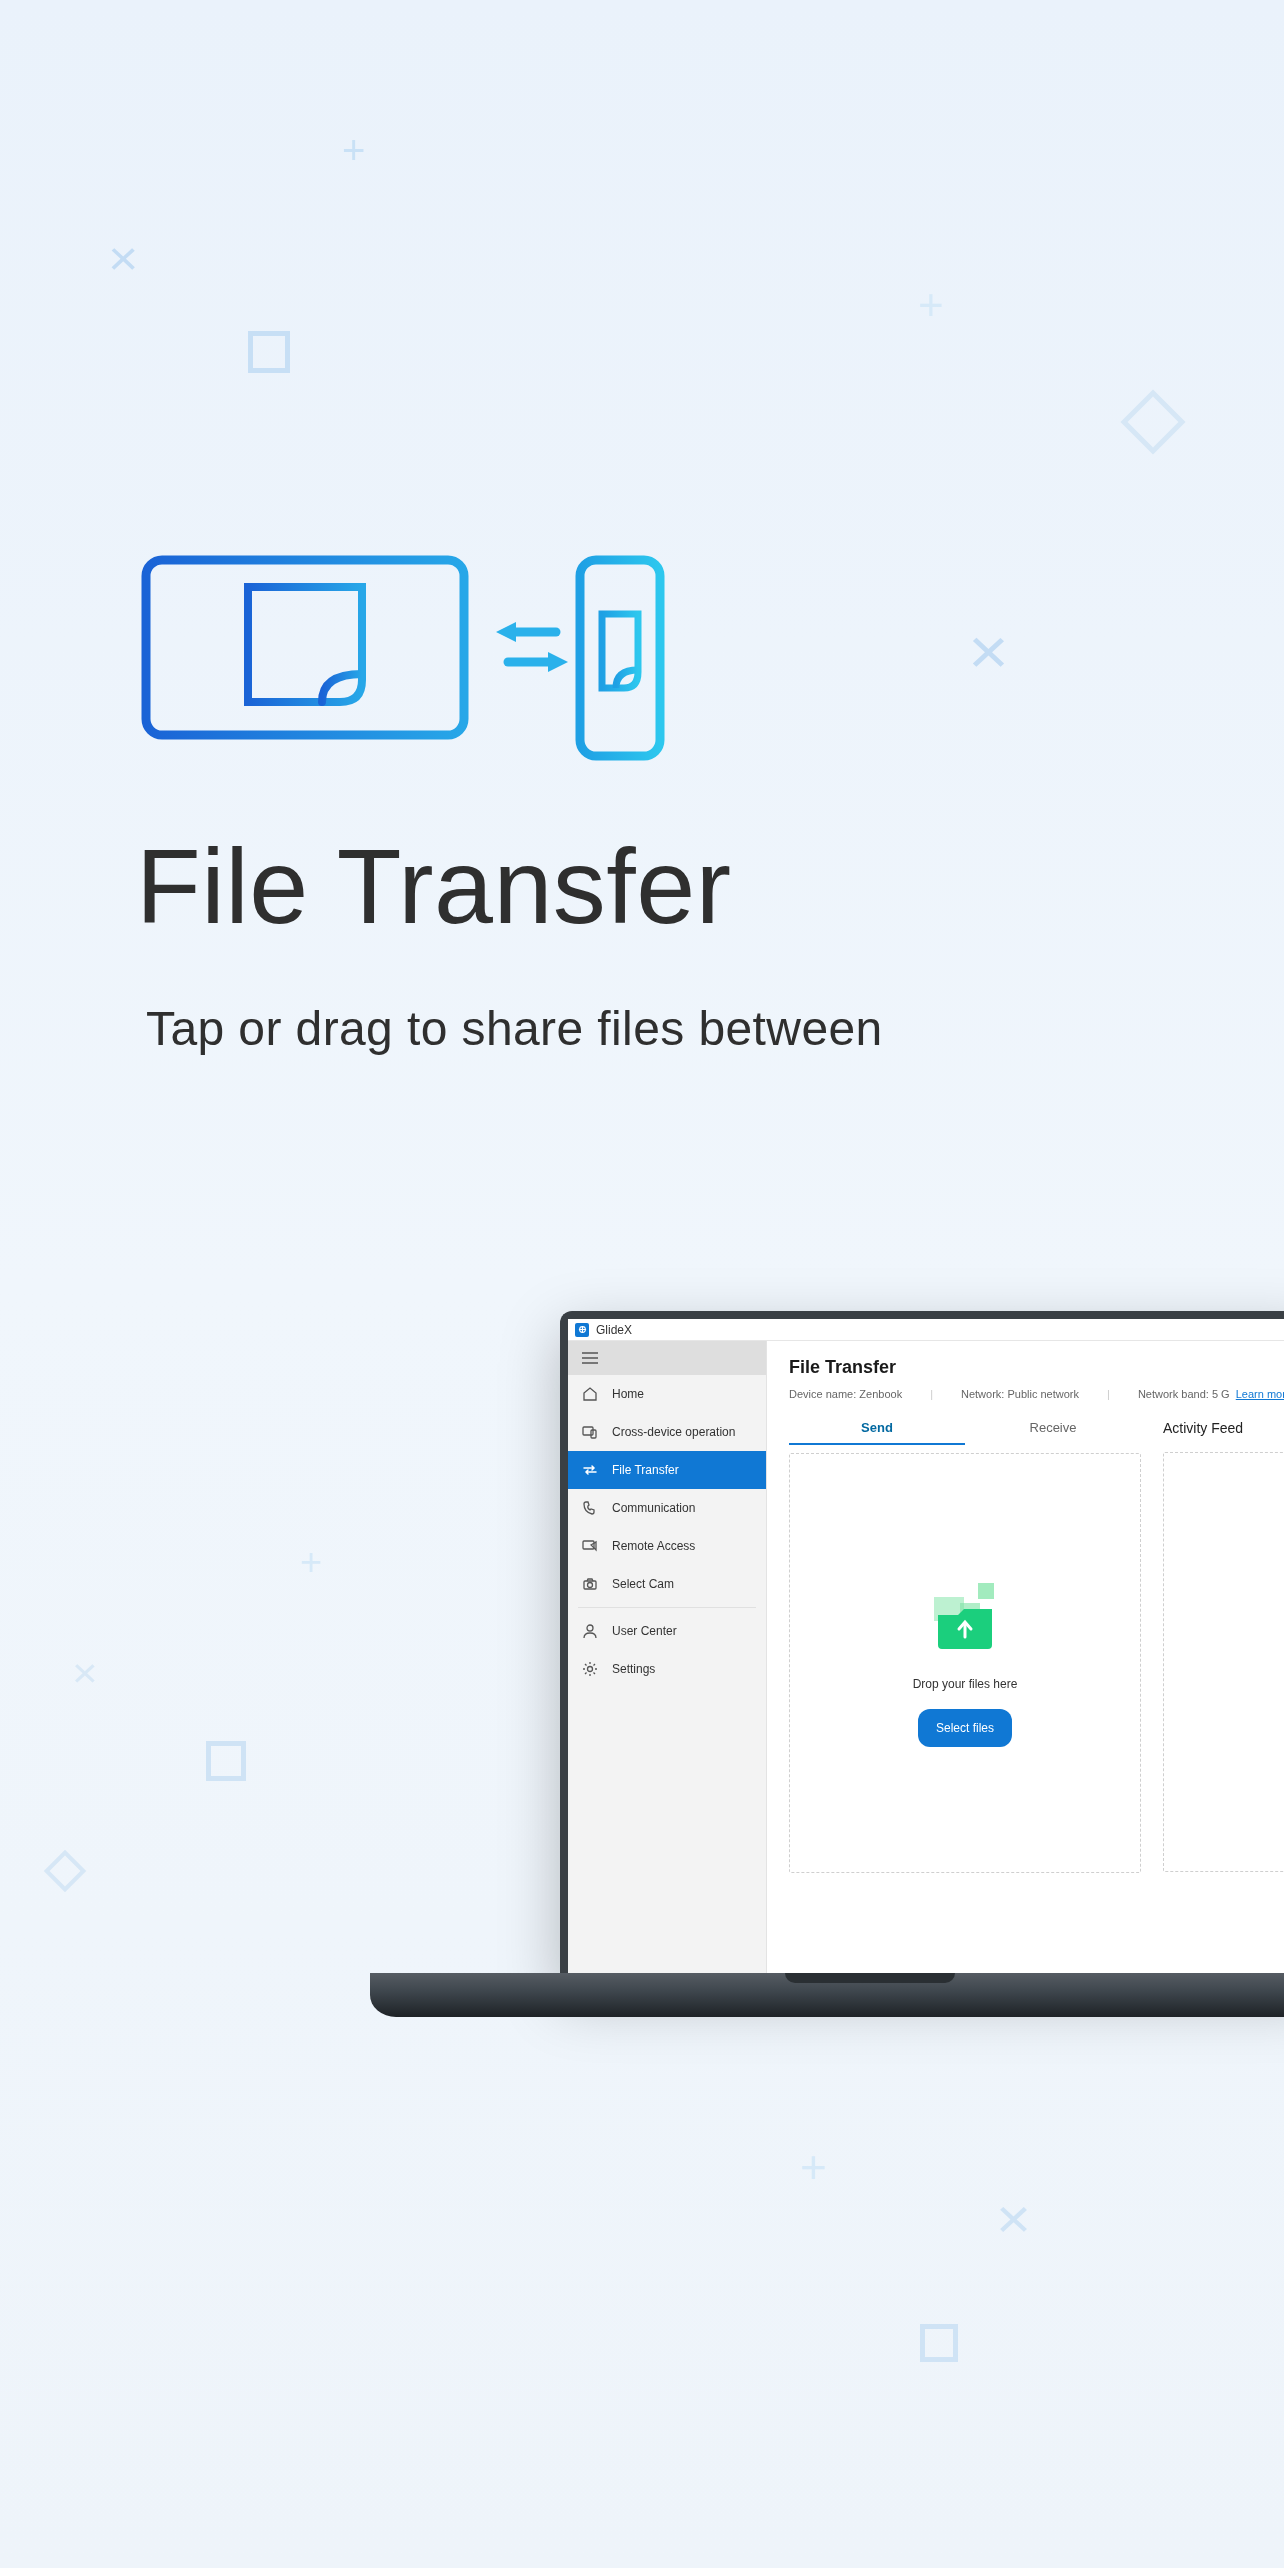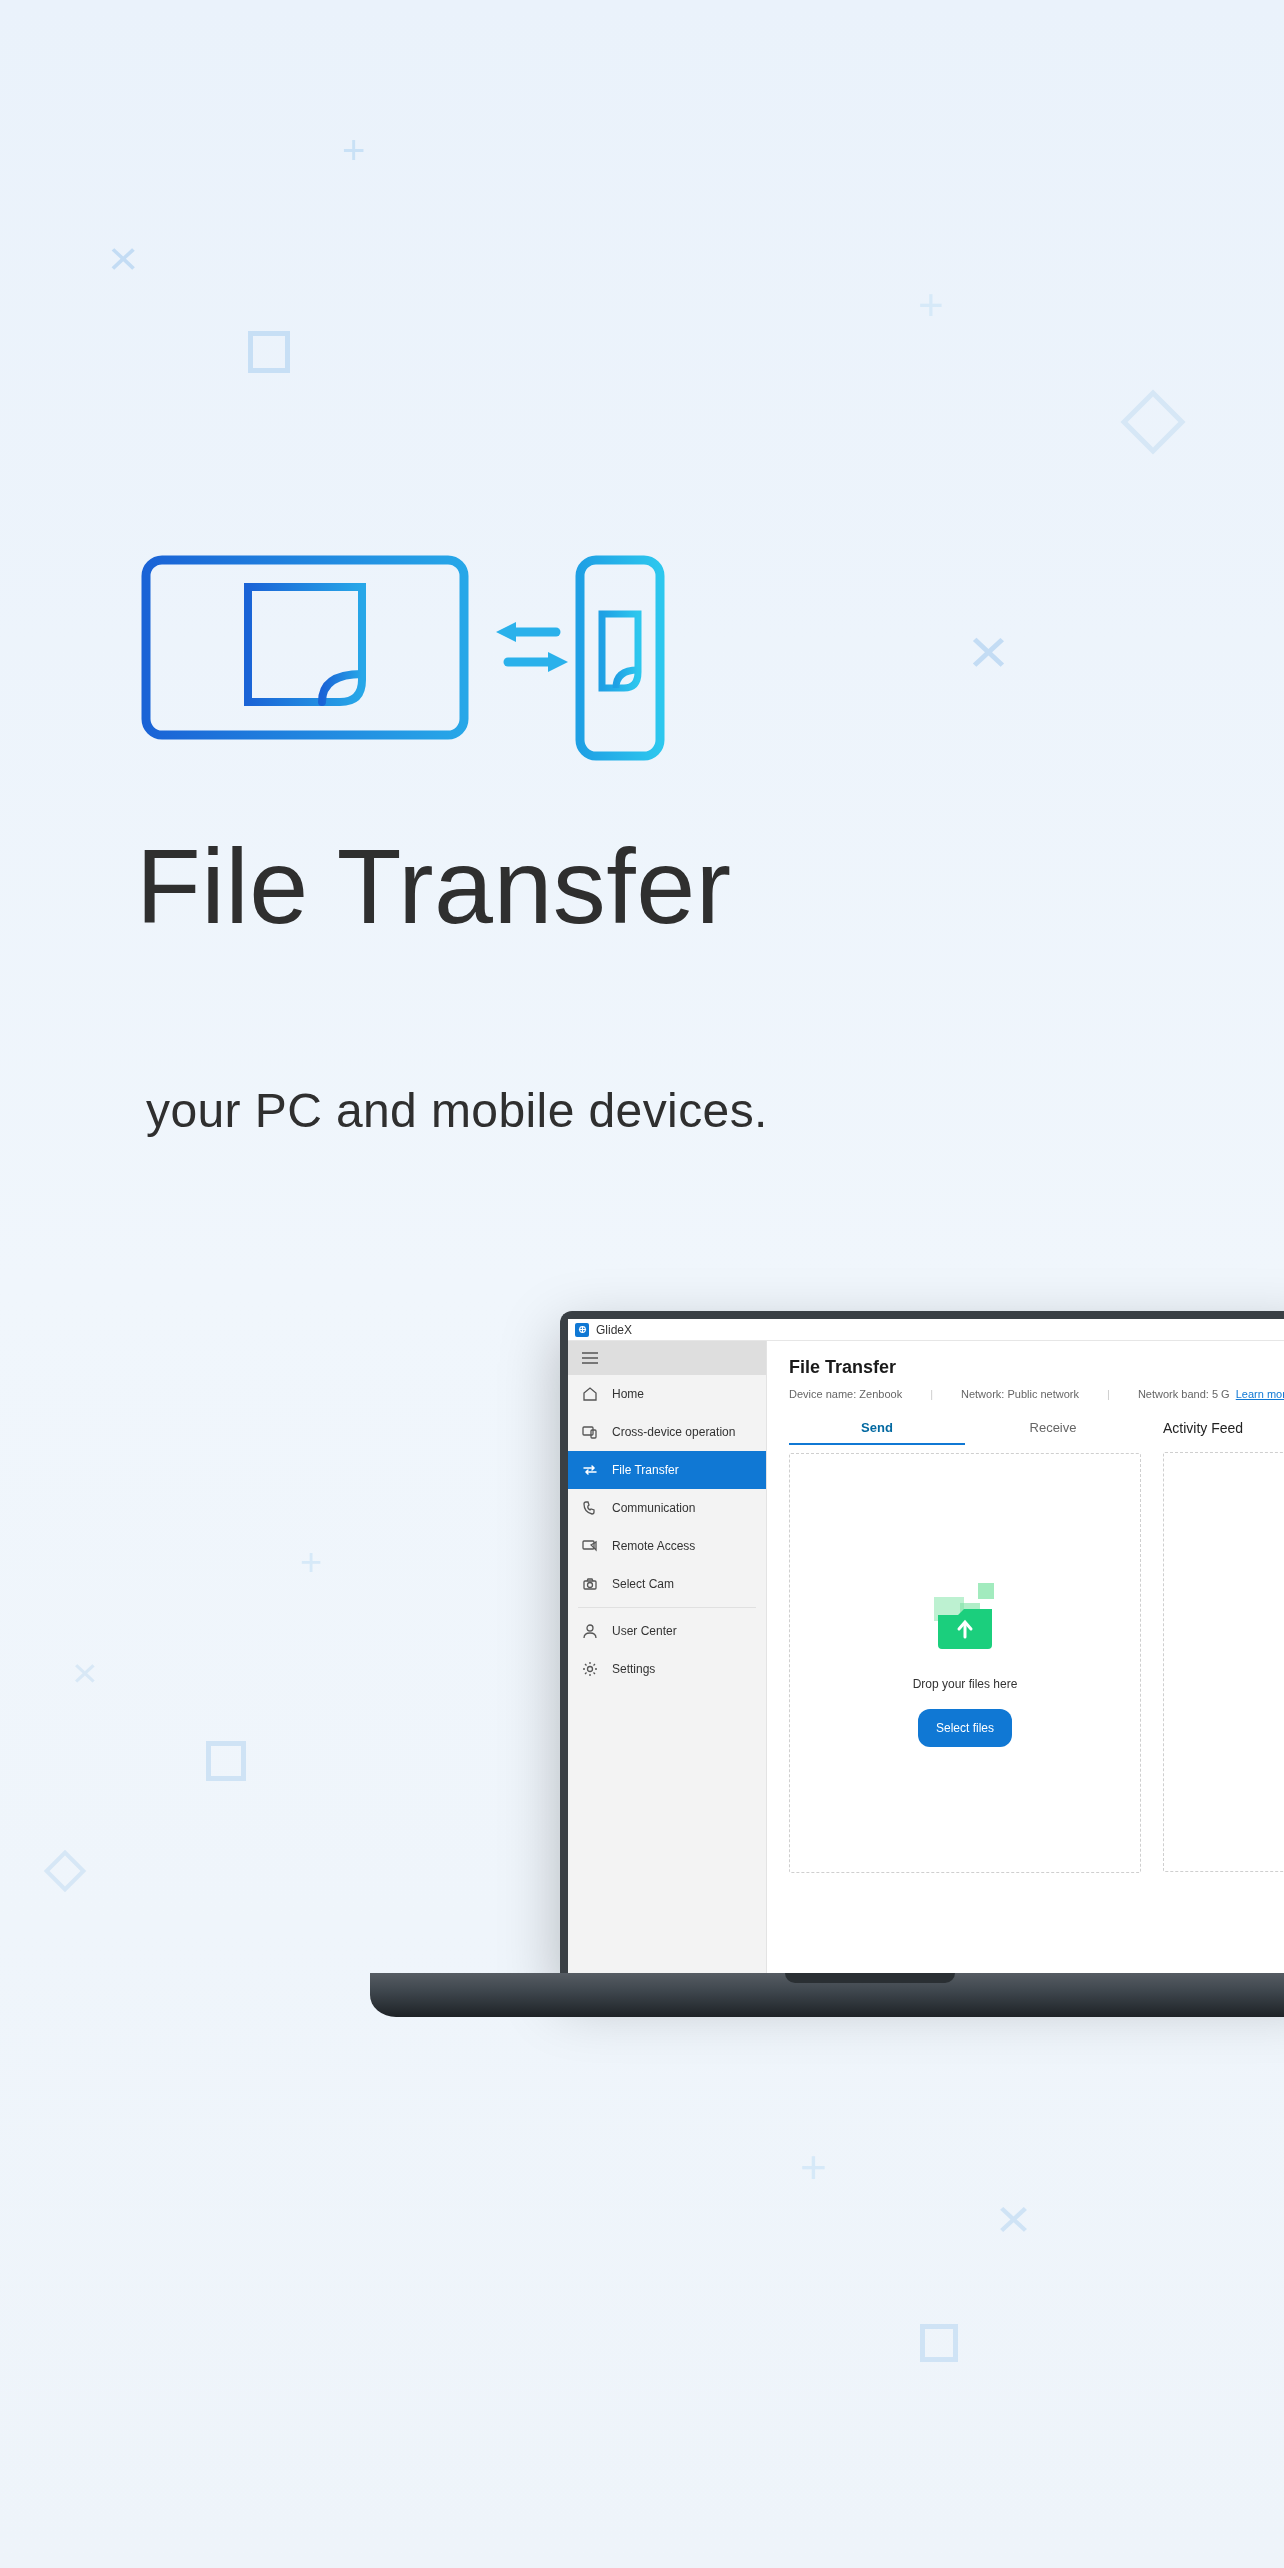--- a/index.html
+++ b/index.html
@@ -302,22 +302,21 @@
 
     <g stroke="url(#g2)" stroke-width="7" fill="none">
       <path d="M 474 62 H 510 V 120 Q 510 136 496 136 H 474 V 62 Z"></path>
       <path d="M 488 136 Q 488 118 510 118"></path>
     </g>
   </svg>
 </div>
 
 <h1 class="page-title">File Transfer</h1>
 <div class="page-subtitle">
-  <br>
-  <span>your PC and mobile devices.</span>
+  <span>Tap or drag to share files between</span><br>
 </div>
 
 <div class="laptop">
   <div class="laptop-lid">
     <div class="laptop-screen">
       <div class="app">
 
         <div class="titlebar">
           <span class="titlebar-logo">
             <svg viewBox="0 0 10 10">

